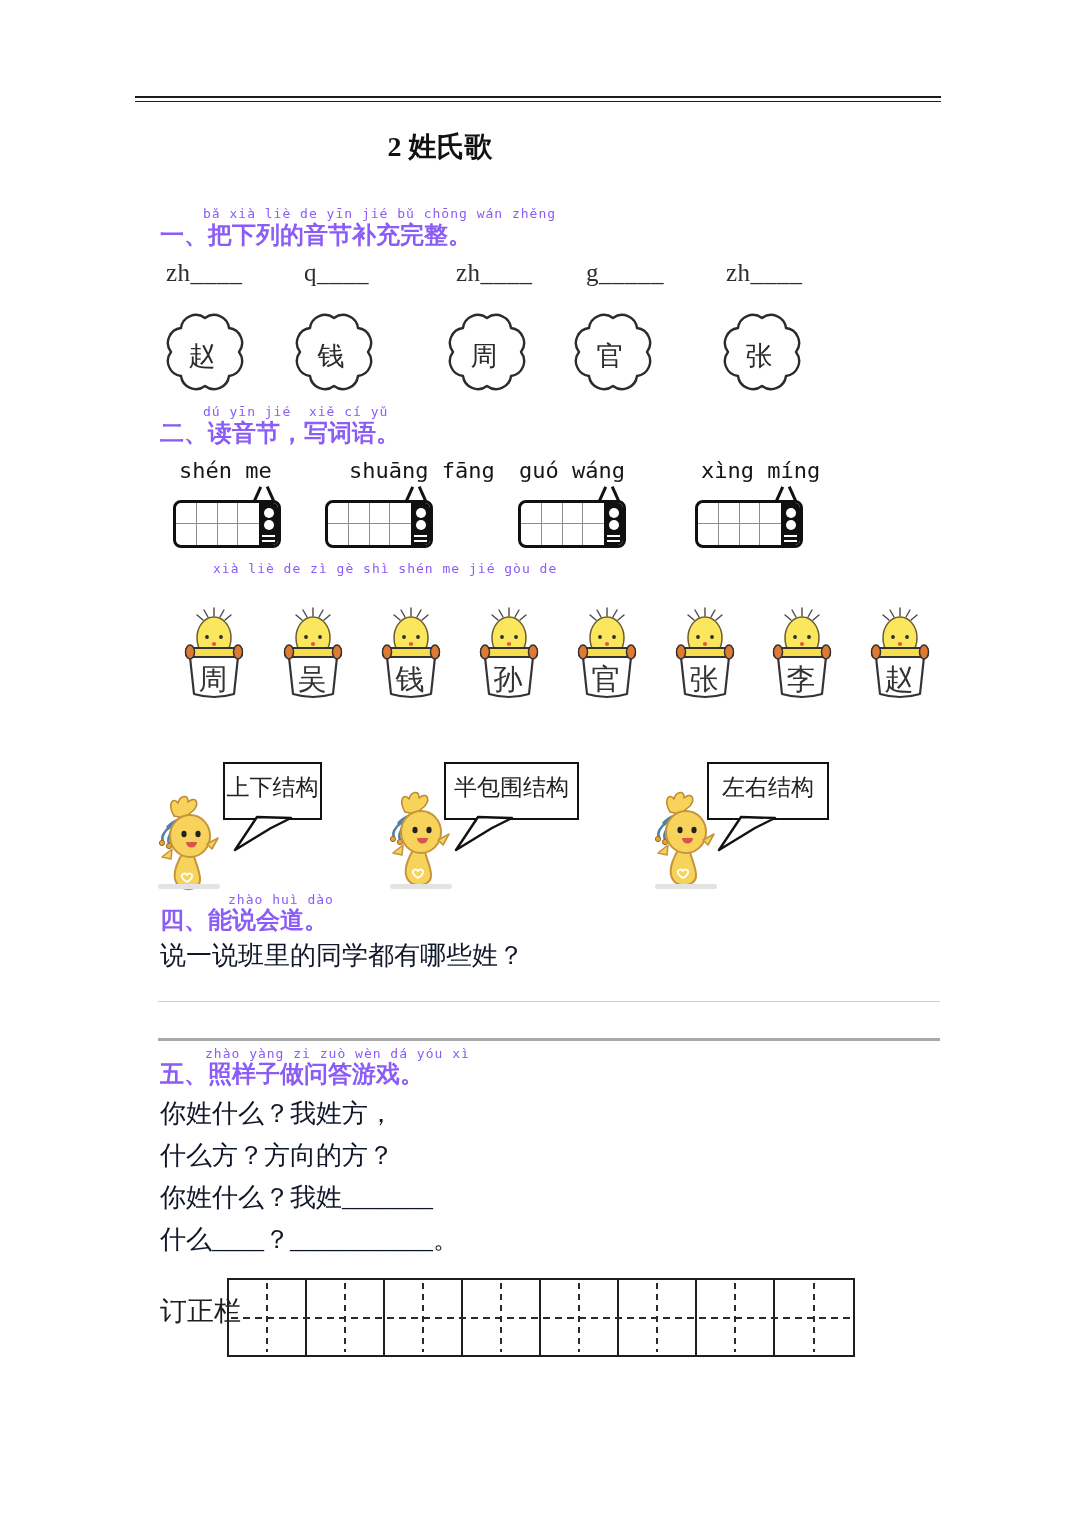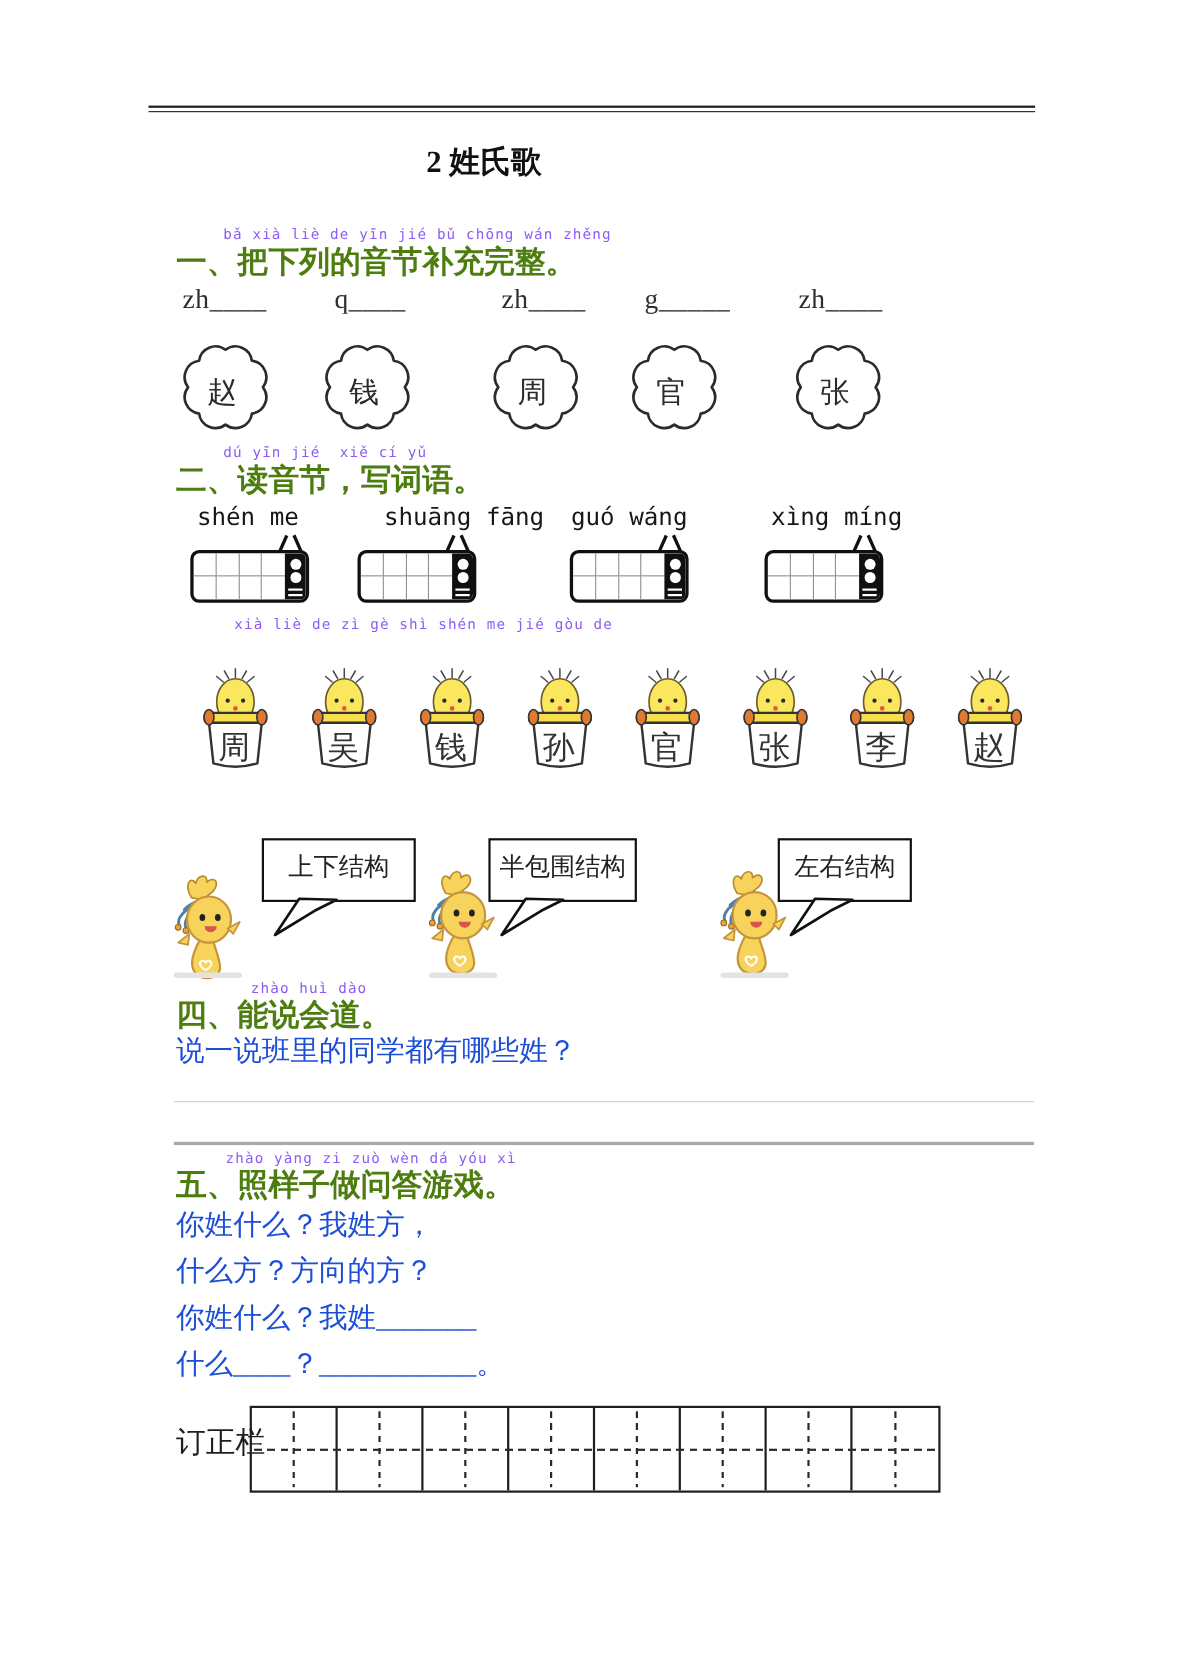--- a/index.html
+++ b/index.html
@@ -10,22 +10,22 @@
   .top-rule{position:absolute;left:135px;top:96px;width:806px;height:3px;
             border-top:2px solid #1c1c1c;border-bottom:1px solid #1c1c1c;}
 
   
   .title{position:absolute;left:135px;top:128px;width:610px;text-align:center;
          font-size:28px;font-weight:bold;color:#111;margin:0;}
 
   
   .pinyin{position:absolute;font-family:"DejaVu Sans Mono",monospace;font-size:13px;
           letter-spacing:1px;color:#8b5cf6;white-space:pre;}
-  .heading{position:absolute;font-size:28px;font-weight:bold;color:#4d7c0f;white-space:pre;}
-  .bodytext{position:absolute;font-size:26px;color:#1d4ed8;white-space:pre;}
+  .heading{position:absolute;font-size:24px;font-weight:bold;color:#8b5cf6;white-space:pre;}
+  .bodytext{position:absolute;font-size:26px;color:#0f172a;white-space:pre;}
 
   
   .syl{position:absolute;top:259px;font-size:25px;color:#2e2e2e;letter-spacing:.5px;}
 
   
   .flower{position:absolute;top:308px;width:80px;height:88px;}
   .flower svg{display:block;width:80px;height:88px;}
   .flower-char{position:absolute;left:0;top:30px;width:74px;text-align:center;
                font-size:27px;color:#2b2b2b;}
 
@@ -330,21 +330,21 @@
   </div>
   <div class="mascot" style="left:650px;top:788px;">
     <svg viewBox="0 0 66 102">
         <use href="#mascot-shape"></use>
       </svg>
   </div>
   <div class="mascot-shadow" style="left:158px;"></div>
   <div class="mascot-shadow" style="left:390px;"></div>
   <div class="mascot-shadow" style="left:655px;"></div>
 
-  <div class="bubble" style="left:238px;width:140px;">
+  <div class="bubble" style="left:223px;width:99px;">
     <span class="bubble-label">上下结构</span>
     <svg class="tail" viewBox="0 0 62 40">
         <use href="#tail-shape"></use>
       </svg>
   </div>
   <div class="bubble" style="left:444px;width:135px;">
     <span class="bubble-label">半包围结构</span>
     <svg class="tail" viewBox="0 0 62 40">
         <use href="#tail-shape"></use>
       </svg>

